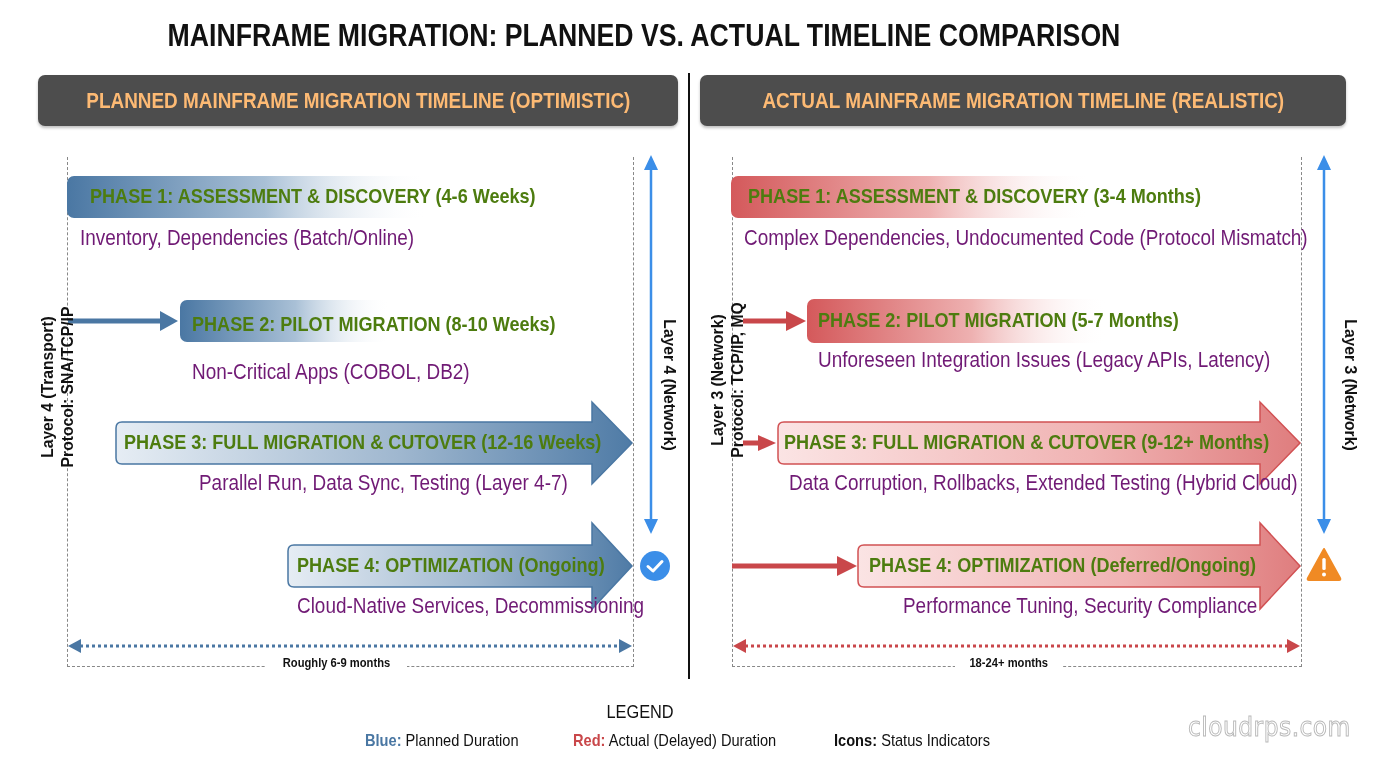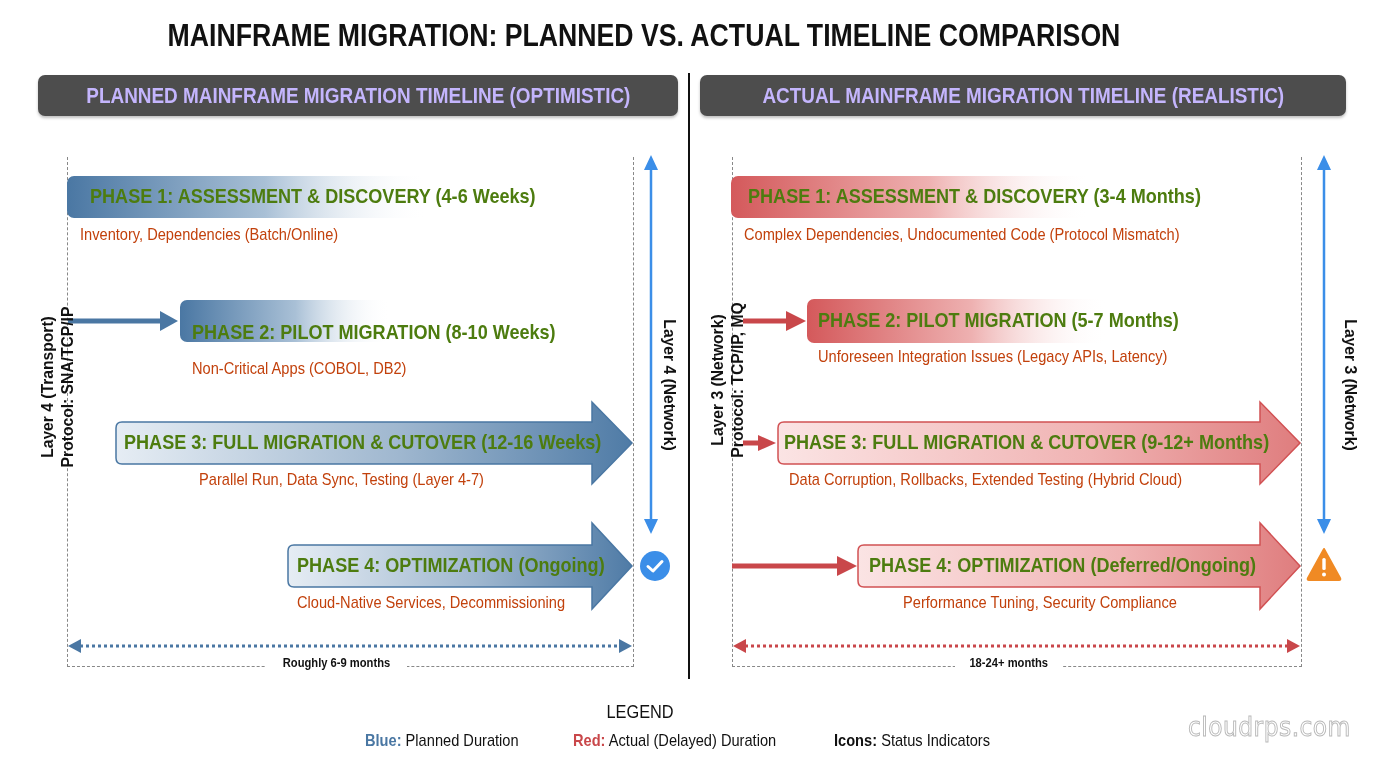--- a/index.html
+++ b/index.html
@@ -7,41 +7,41 @@
   body { position: relative; font-family: "Liberation Sans", "DejaVu Sans", sans-serif; color: #111; }
 
   .main-title {
     position: absolute; top: 18px; left: 0; width: 1288px; text-align: center;
     font-size: 31px; font-weight: 700; letter-spacing: 0px; color: #111;
     font-stretch: condensed;
   }
   .main-title span { display: inline-block; transform: scaleX(0.86); transform-origin: center; }
 
   .panel-header {
-    position: absolute; top: 75px; height: 41px; background: #4d4d4d; border-radius: 7px;
+    position: absolute; top: 75px; height: 51px; background: #4d4d4d; border-radius: 7px;
     box-shadow: 0 2px 3px rgba(0,0,0,0.25);
-    color: #c4b5fd; font-weight: 700; font-size: 22px; display: flex; align-items: center; justify-content: center;
+    color: #fdba74; font-weight: 700; font-size: 22px; display: flex; align-items: center; justify-content: center;
   }
   .panel-header span { display: inline-block; transform: scaleX(0.86); white-space: nowrap; }
   .ph-left { left: 38px; width: 640px; }
   .ph-right { left: 700px; width: 646px; }
 
   .divider { position: absolute; left: 688px; top: 73px; width: 2px; height: 606px; background: #111; }
 
   .dash-v { position: absolute; width: 0; border-left: 1.5px dashed #888; }
   .dash-h { position: absolute; height: 0; border-top: 1.5px dashed #888; }
 
   .svg-layer { position: absolute; left: 0; top: 0; width: 1376px; height: 768px; pointer-events: none; }
 
   .phase-label {
     position: absolute; font-weight: 700; font-size: 21px; white-space: nowrap; color: #4d7c0f;
   }
   .phase-label span, .phase-desc span, .legend span.s { display: inline-block; transform: scaleX(0.86); transform-origin: left center; }
   .phase-desc {
-    position: absolute; font-size: 17px; white-space: nowrap; color: #c2410c;
+    position: absolute; font-size: 22px; white-space: nowrap; color: #701a75;
   }
 
   .vert-text {
     position: absolute; font-weight: 700; font-size: 17px; white-space: nowrap; line-height: 20px;
     transform: rotate(-90deg); transform-origin: center center; text-align: center; color: #111;
   }
   .vert-text-down {
     position: absolute; font-weight: 700; font-size: 17px; white-space: nowrap;
     transform: rotate(90deg); transform-origin: center center; text-align: center; color: #111;
   }
@@ -154,21 +154,21 @@
 </svg>
 <svg style="position:absolute; left:1306px; top:547px;" width="36" height="34" viewBox="0 0 36 34">
   <path d="M18,2 L34,31 Q35,33 33,33 L3,33 Q1,33 2,31 Z" fill="#f08a24" stroke="#f08a24" stroke-width="2" stroke-linejoin="round"></path>
   <rect x="16.3" y="11" width="3.4" height="12" rx="1.5" fill="#fff"></rect>
   <circle cx="18" cy="27.5" r="2" fill="#fff"></circle>
 </svg>
 
 <div class="phase-label" style="left:90px; top:184px;"><span>PHASE 1: ASSESSMENT &amp; DISCOVERY (4-6 Weeks)</span></div>
 <div class="phase-desc" style="left:80px; top:225px;"><span>Inventory, Dependencies (Batch/Online)</span></div>
 
-<div class="phase-label" style="left:192px; top:320px;"><span>PHASE 2: PILOT MIGRATION (8-10 Weeks)</span></div>
+<div class="phase-label" style="left:192px; top:312px;"><span>PHASE 2: PILOT MIGRATION (8-10 Weeks)</span></div>
 <div class="phase-desc" style="left:192px; top:359px;"><span>Non-Critical Apps (COBOL, DB2)</span></div>
 
 <div class="phase-label" style="left:124px; top:430px;"><span>PHASE 3: FULL MIGRATION &amp; CUTOVER (12-16 Weeks)</span></div>
 <div class="phase-desc" style="left:199px; top:470px;"><span>Parallel Run, Data Sync, Testing (Layer 4-7)</span></div>
 
 <div class="phase-label" style="left:297px; top:553px;"><span>PHASE 4: OPTIMIZATION (Ongoing)</span></div>
 <div class="phase-desc" style="left:297px; top:593px;"><span>Cloud-Native Services, Decommissioning</span></div>
 
 <div class="phase-label" style="left:748px; top:184px;"><span>PHASE 1: ASSESSMENT &amp; DISCOVERY (3-4 Months)</span></div>
 <div class="phase-desc" style="left:744px; top:225px;"><span>Complex Dependencies, Undocumented Code (Protocol Mismatch)</span></div>

